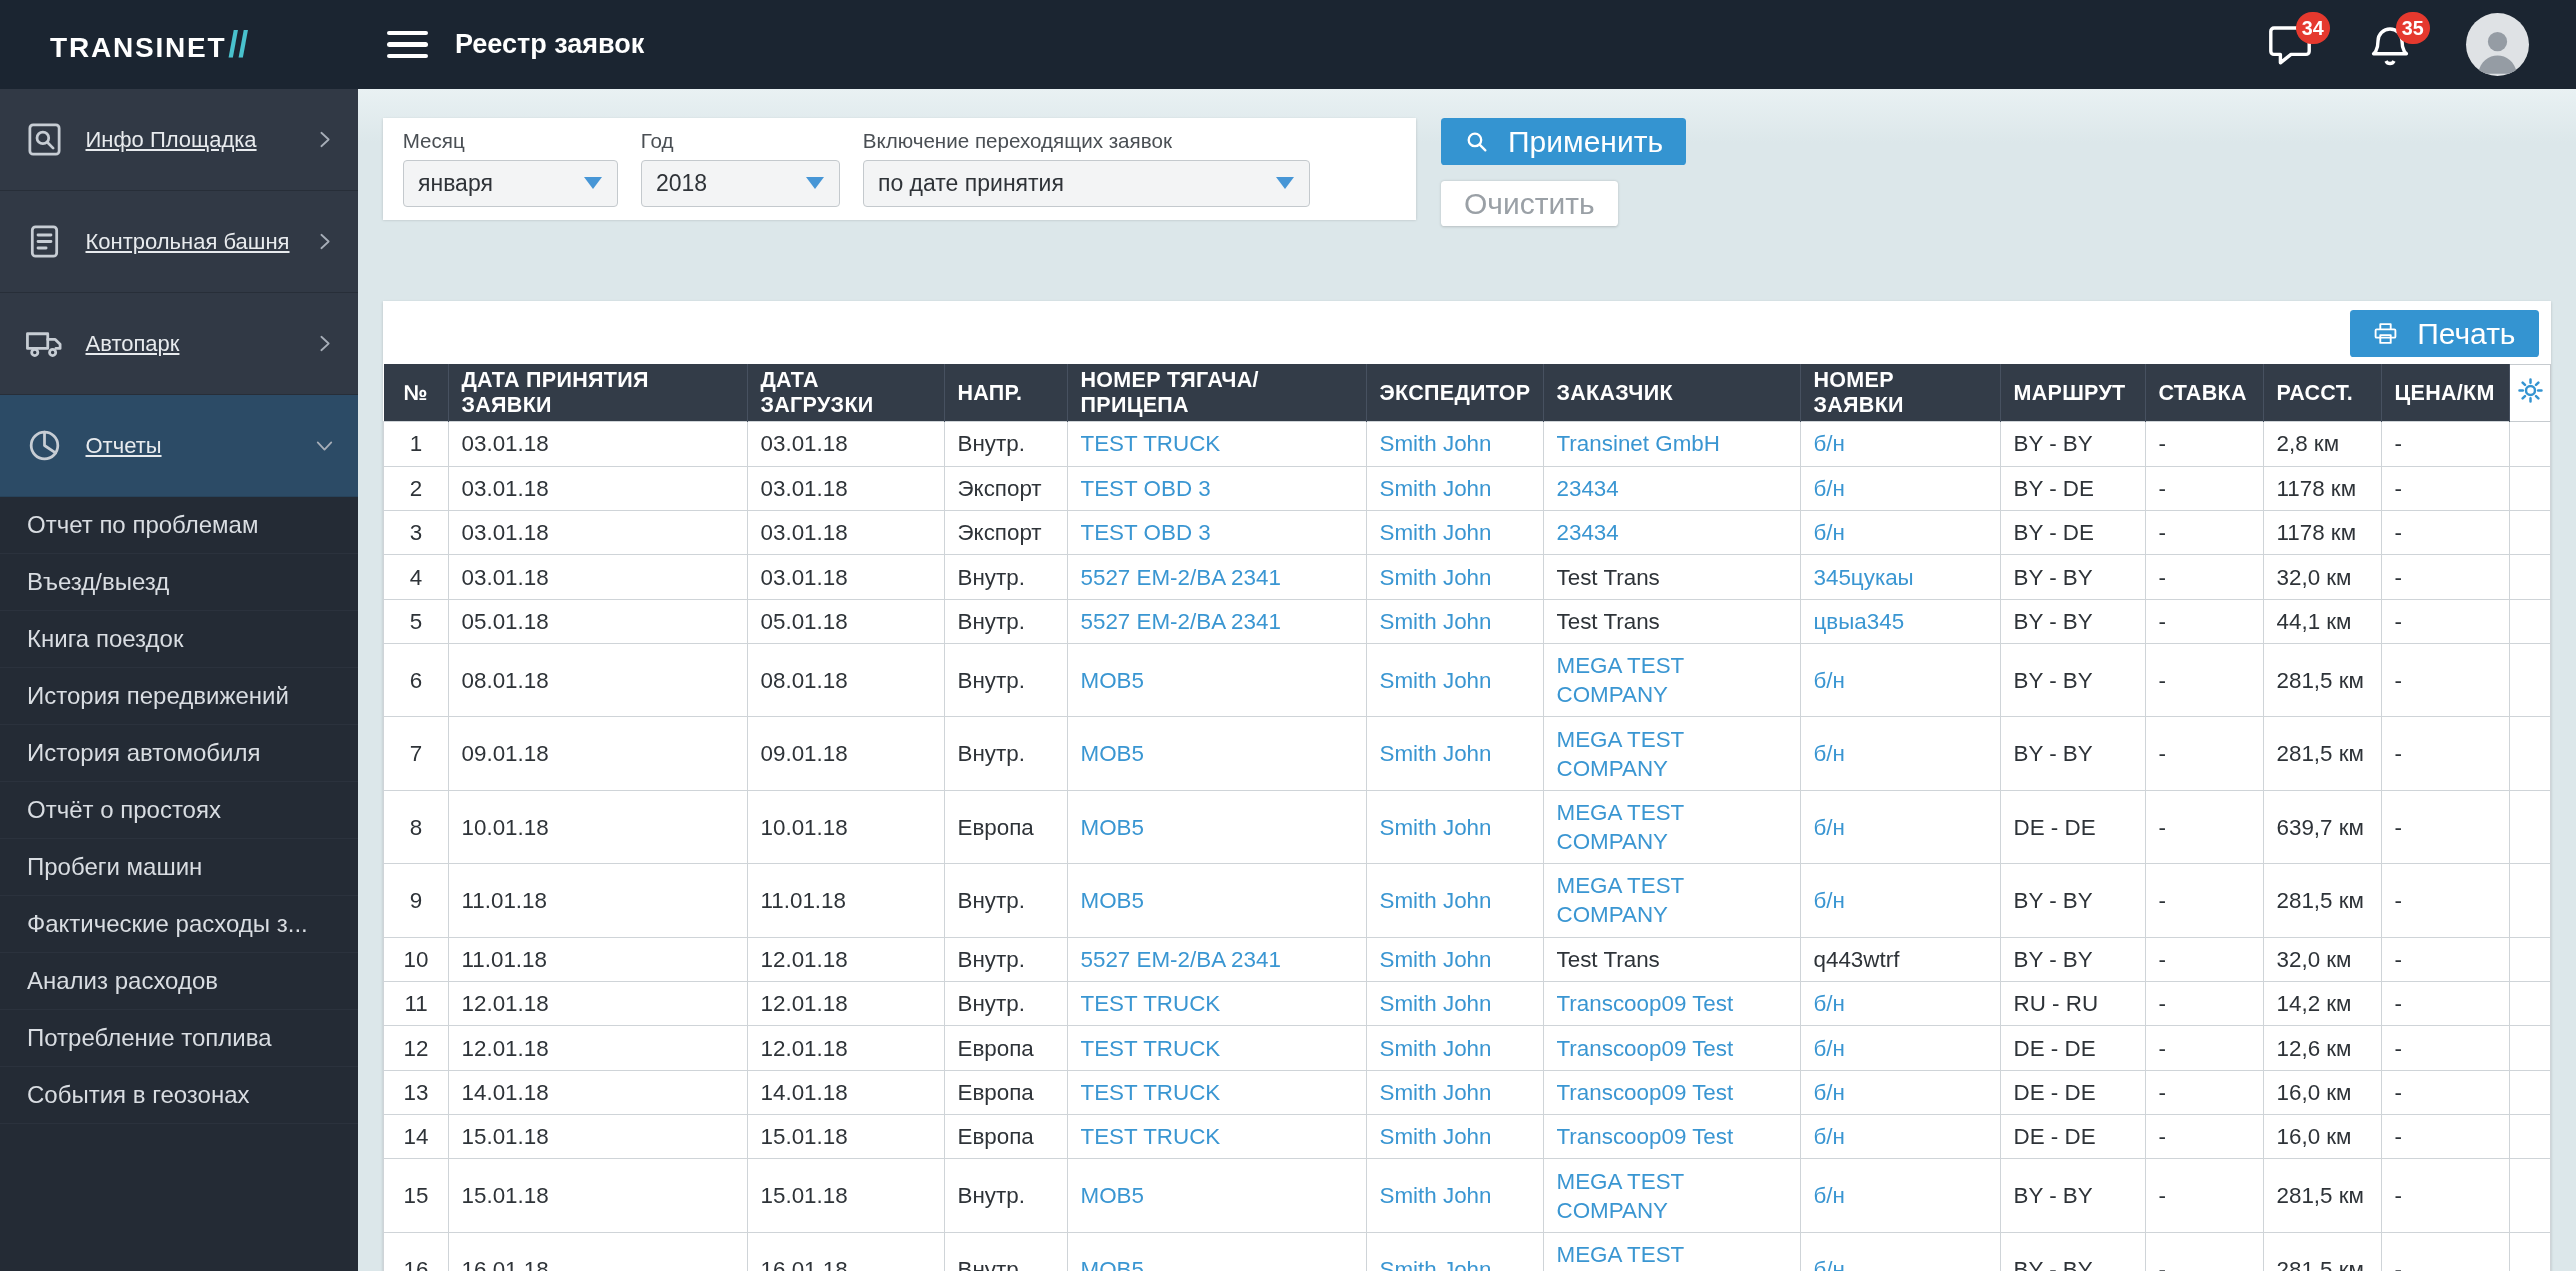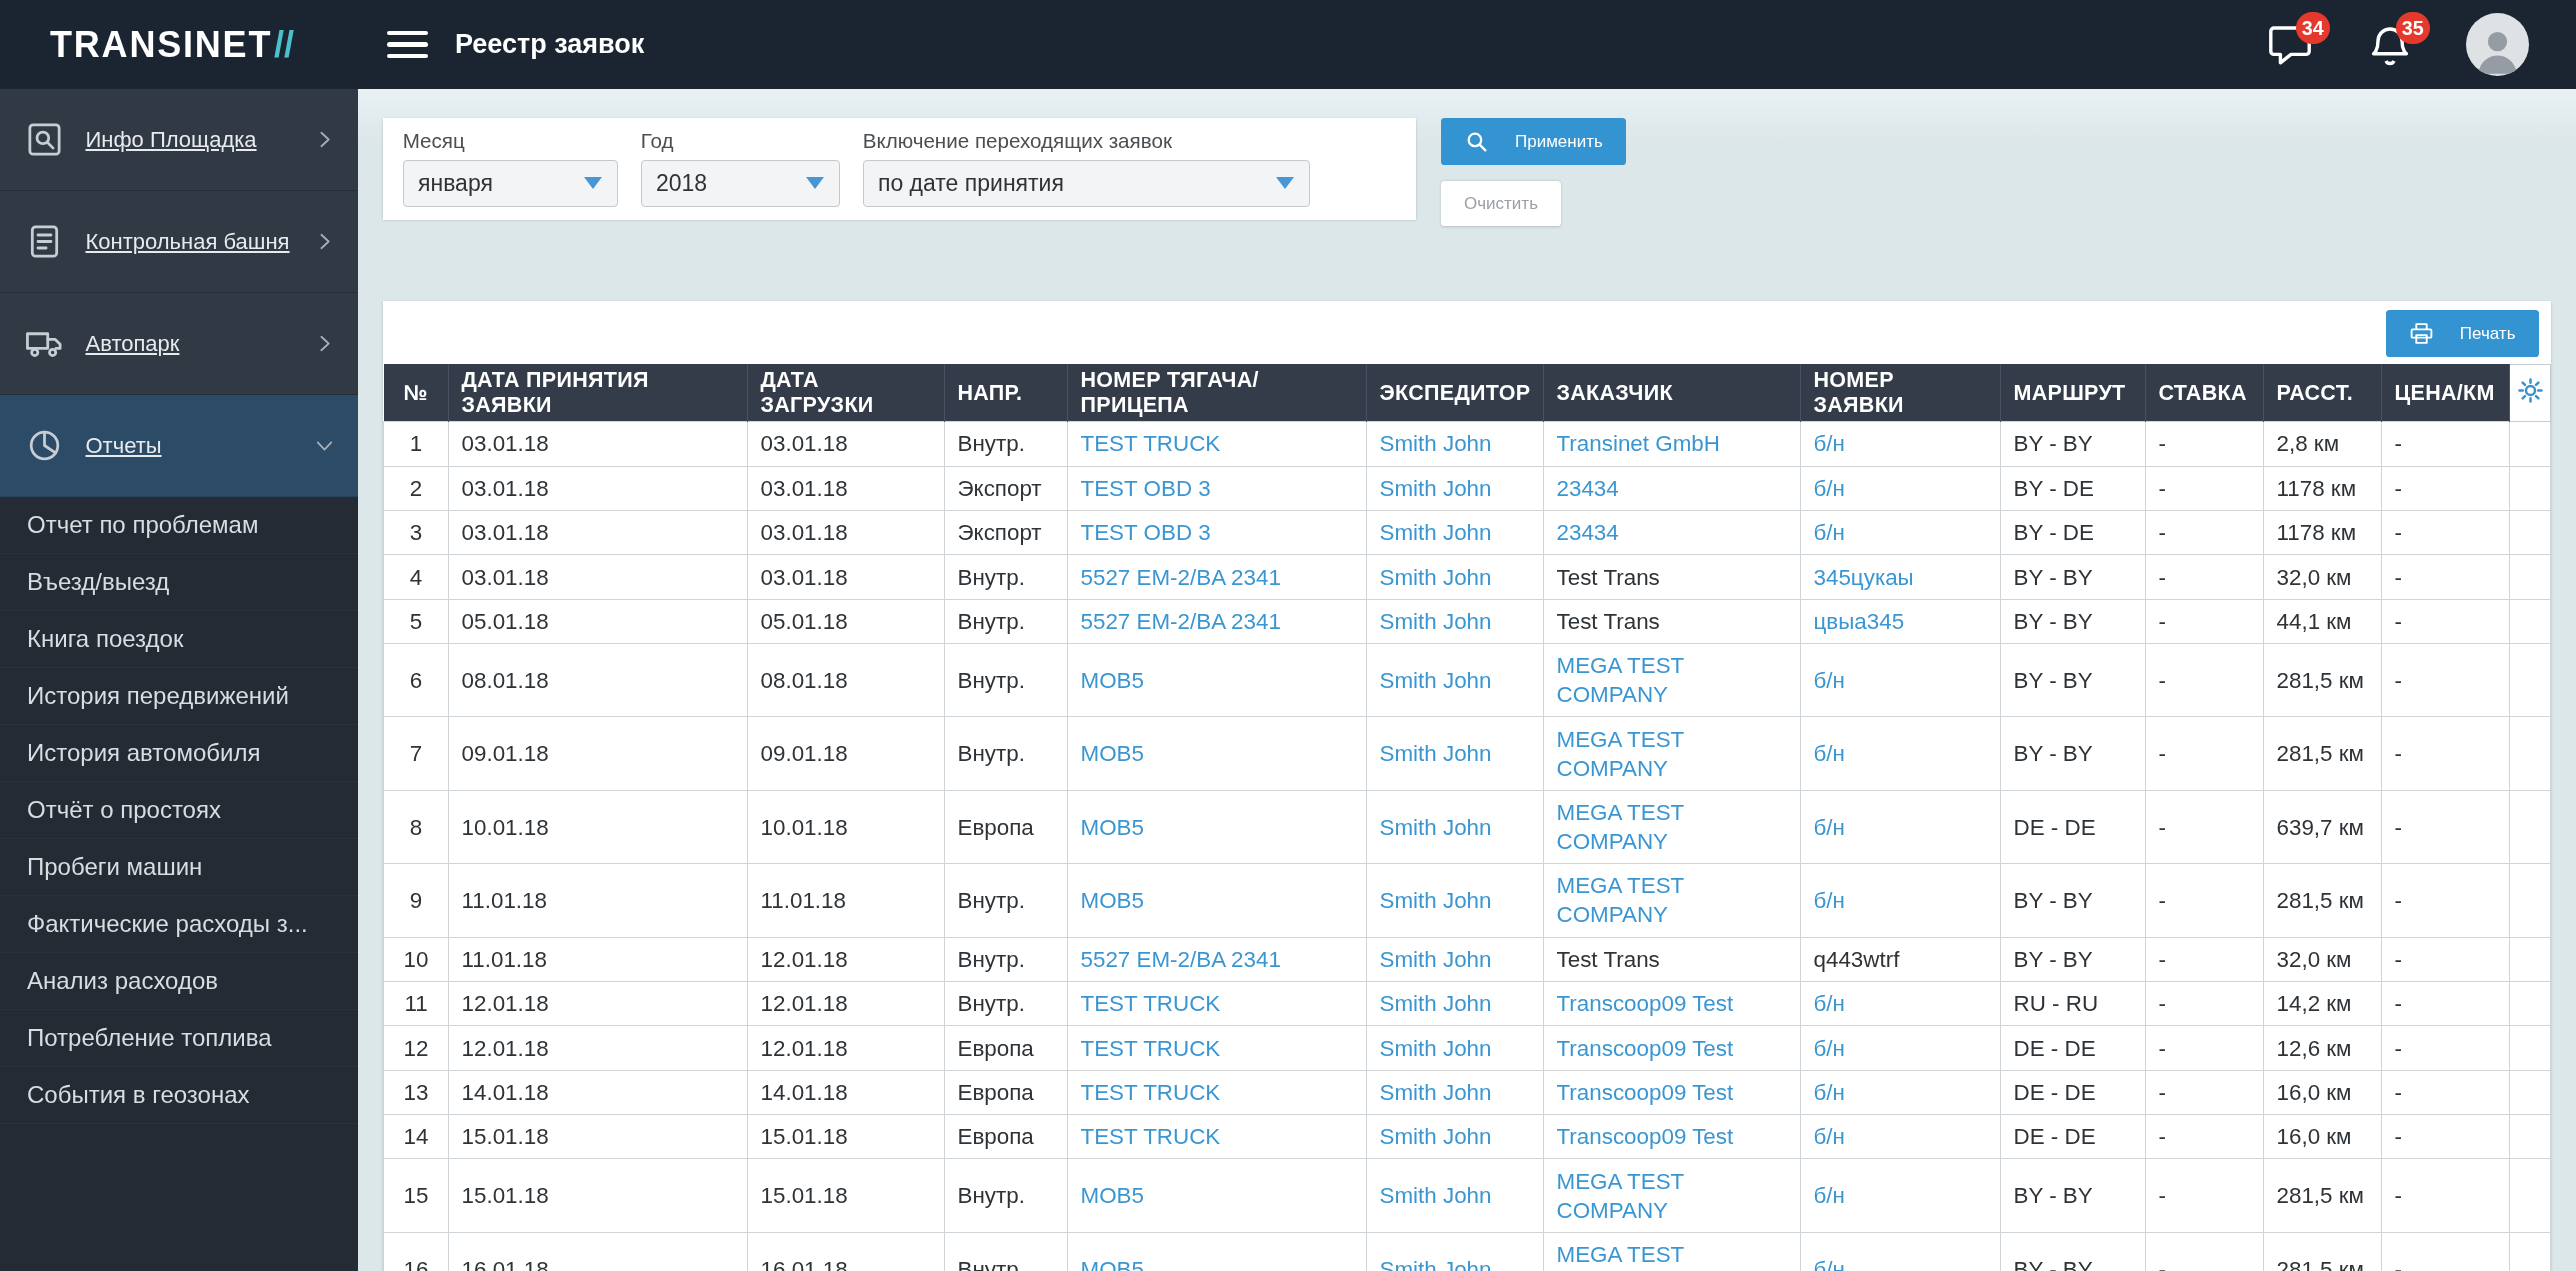--- a/index.html
+++ b/index.html
@@ -3,21 +3,21 @@
 <meta charset="utf-8">
 <style>
   * { margin:0; padding:0; box-sizing:border-box; }
   html,body { width:2576px; height:1272px; overflow:hidden;
     font-family:"Liberation Sans","DejaVu Sans",sans-serif; background:#dce7ea; }
 
   
   .topbar { position:fixed; top:0; left:0; width:2576px; height:89px;
     background:#1b2531; display:flex; align-items:center; z-index:50; }
   .logo-wrap { width:358px; padding-left:50px; display:flex; align-items:baseline; }
-  .logo-text { color:#ffffff; font-size:36px; font-weight:bold; letter-spacing:1.8px;text-align:center; }
+  .logo-text { color:#ffffff; font-size:28px; font-weight:bold; letter-spacing:1.8px;text-align:center; }
   .logo-slash { color:#49c2cd; font-size:36px; font-weight:bold; margin-left:1.8px; }
   .hamburger { margin-left:29px; width:41px; display:flex; flex-direction:column; gap:7.2px; cursor:pointer; }
   .hamburger span { display:block; height:4.5px; border-radius:2.7px; background:#ffffff; }
   .page-title { margin-left:27px; color:#ffffff; font-size:27px; font-weight:bold; }
   .topbar-right { margin-left:auto; display:flex; align-items:center; gap:52px; padding-right:47px; }
   .icon-btn { position:relative; width:48px; height:48px; color:#ffffff; cursor:pointer; }
   .icon-btn svg { width:48px; height:48px; }
   .badge { position:absolute; top:-9px; right:-16px; min-width:32px; height:32px;
     background:#e5392e; color:#fff; border-radius:16px; font-size:19.7px; font-weight:bold;
     line-height:32px; text-align:center; padding:0 6.3px; }
@@ -48,22 +48,22 @@
     display:flex; gap:23px; box-shadow:0 0.9px 2.7px rgba(0,0,0,.18); }
   .filter-group { display:flex; flex-direction:column; }
   .f-label { font-size:20.6px; color:#4a4f54; margin-bottom:7.2px; }
   .select-box { height:47px; background:#f3f4f5; border:0.9px solid #c4c9cd; border-radius:4px;
     display:flex; align-items:center; padding:0 14.3px; font-size:23px; color:#2f3338; cursor:pointer; }
   .w-month { width:215px; } .w-year { width:199px; } .w-carry { width:447px; }
   .caret { width:0; height:0; border-left:9.8px solid transparent; border-right:9.8px solid transparent;
     border-top:12.5px solid #4796d6; margin-left:auto; }
 
   .filter-actions { display:flex; flex-direction:column; align-items:flex-start; gap:16px; margin-left:25px; }
-  .btn { display:inline-flex; align-items:center; gap:26px; height:47px; padding:0 23px;
-    border:none; border-radius:3.6px; font-size:17px; cursor:pointer;
+  .btn { display:inline-flex; align-items:center; gap:19px; height:47px; padding:0 23px;
+    border:none; border-radius:3.6px; font-size:30px; cursor:pointer;
     font-family:"Liberation Sans","DejaVu Sans",sans-serif; }
   .btn-primary { background:#3494d1; color:#ffffff; }
   .btn-light { background:#ffffff; color:#9aa0a6; height:45px; box-shadow:0 0.9px 2.7px rgba(0,0,0,.18); }
   .btn-ic svg { width:25px; height:25px; display:block; }
 
   .table-panel { background:#ffffff; margin-top:75px; box-shadow:0 0.9px 2.7px rgba(0,0,0,.18);
     padding:9px 0 0 0; min-height:984px; }
   .panel-toolbar { display:flex; justify-content:flex-end; padding:0 12.5px 7.2px 12.5px; }
 
   table { border-collapse:collapse; table-layout:fixed; width:100%; }

